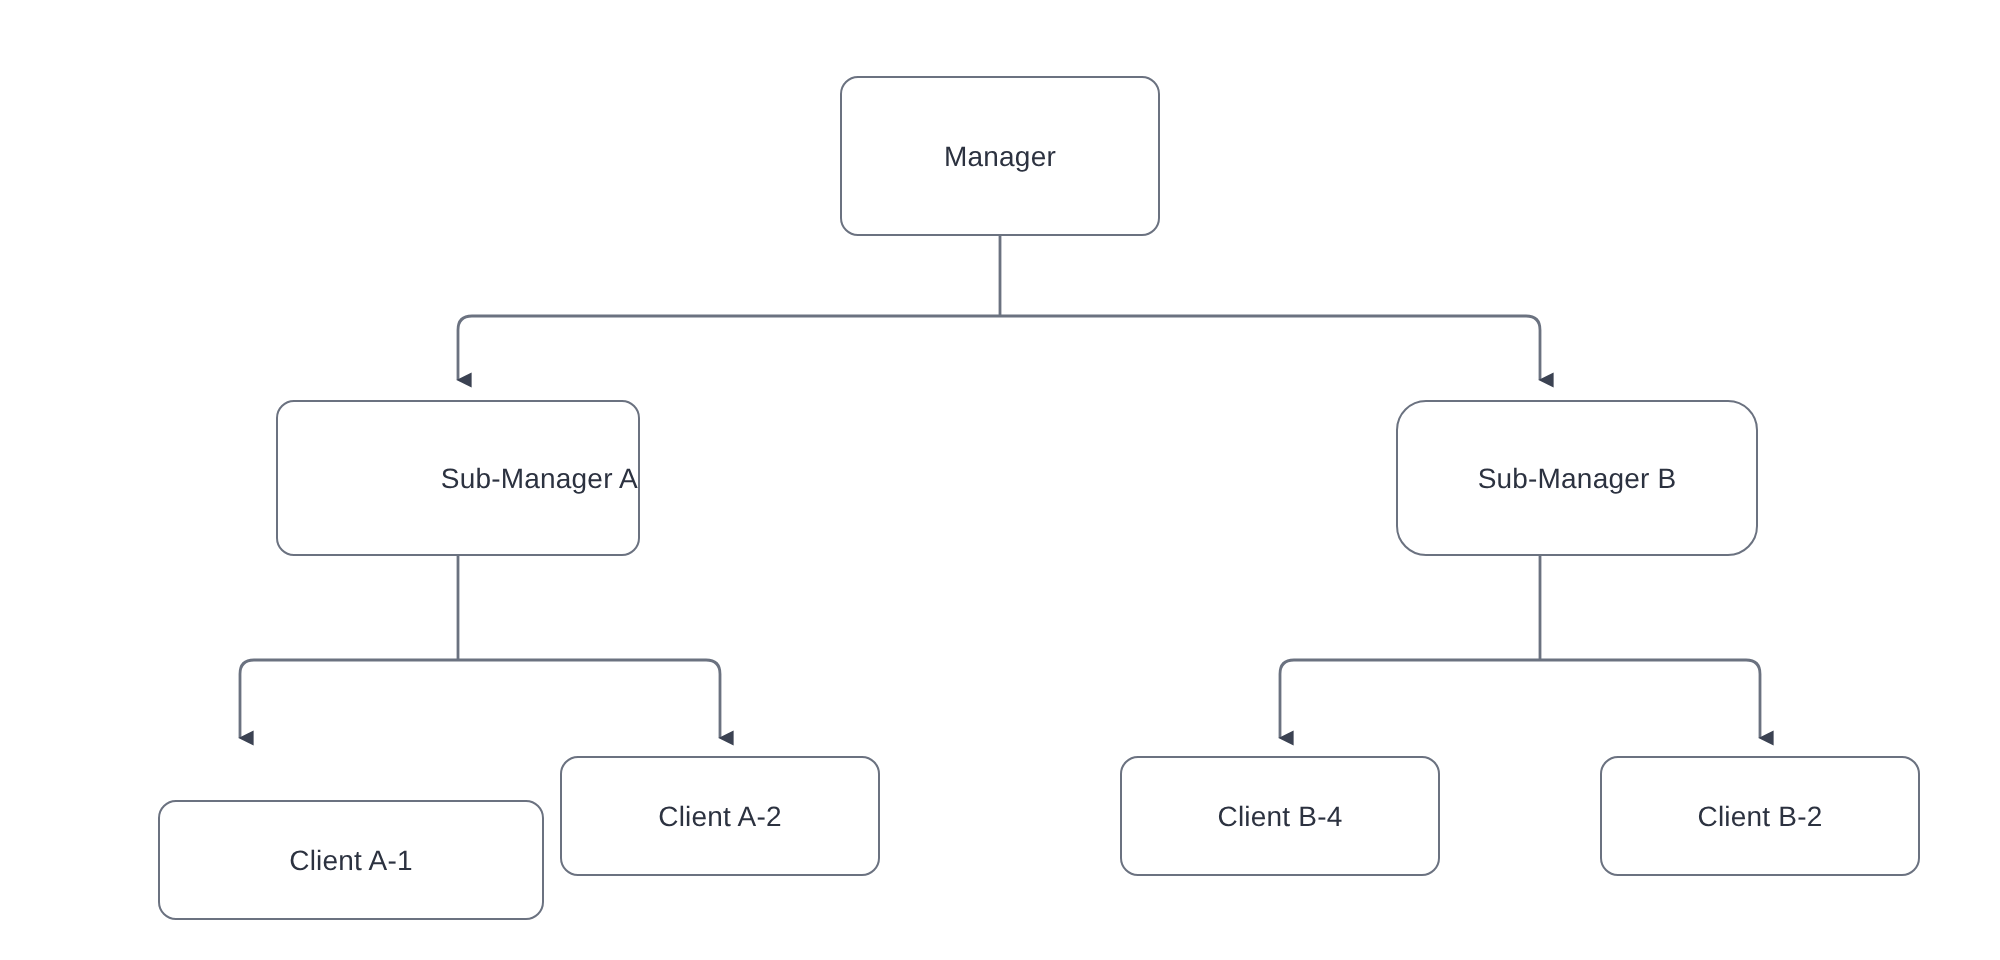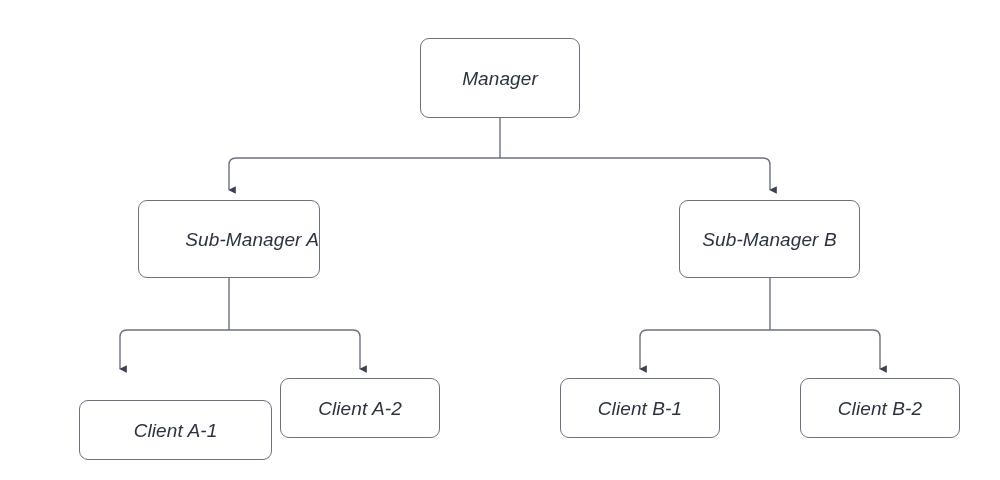--- a/index.html
+++ b/index.html
@@ -32,26 +32,25 @@
     background: #ffffff;
     border: 1.4px solid #6b7280;
     border-radius: 9px;
     display: flex;
     align-items: center;
     justify-content: center;
   }
   .node-label {
     color: #2c3240;
     font-family: "Liberation Sans", sans-serif;
-    font-size: 19px;
+    font-size: 14px;
     line-height: 1;
     letter-spacing: 0.1px;
     white-space: nowrap;
     user-select: none;
-    font-style: italic;
   }
 </style>
 </head>
 <body>
 
 <div id="diagram-canvas">
 
   <svg id="connector-layer" viewBox="0 0 1000 480" xmlns="http://www.w3.org/2000/svg">
     <defs>
       <marker id="arrowhead" markerWidth="9" markerHeight="9" refX="4.2" refY="7.4" orient="auto" markerUnits="userSpaceOnUse">
@@ -82,33 +81,33 @@
   </svg>
 
   <div class="node-box" style="left:420px; top:38px; width:160px; height:80px;">
     <span class="node-label">Manager</span>
   </div>
 
   <div class="node-box" style="left:138px; top:200px; width:182px; height:78px;justify-content:flex-end;">
     <span class="node-label">Sub-Manager A</span>
   </div>
 
-  <div class="node-box" style="left:679px; top:200px; width:181px; height:78px;">
+  <div class="node-box" style="left:698px; top:200px; width:181px; height:78px;border-radius:15px;">
     <span class="node-label">Sub-Manager B</span>
   </div>
 
   <div class="node-box" style="left:39px; top:400px; width:193px; height:60px;margin-left:40px;">
     <span class="node-label">Client A-1</span>
   </div>
 
   <div class="node-box" style="left:280px; top:378px; width:160px; height:60px;text-align:right;">
     <span class="node-label">Client A-2</span>
   </div>
 
   <div class="node-box" style="left:560px; top:378px; width:160px; height:60px;">
-    <span class="node-label">Client B-1</span>
+    <span class="node-label">Client B-4</span>
   </div>
 
   <div class="node-box" style="left:800px; top:378px; width:160px; height:60px;text-align:center;">
     <span class="node-label">Client B-2</span>
   </div>
 
 </div>
 
 </body></html>

